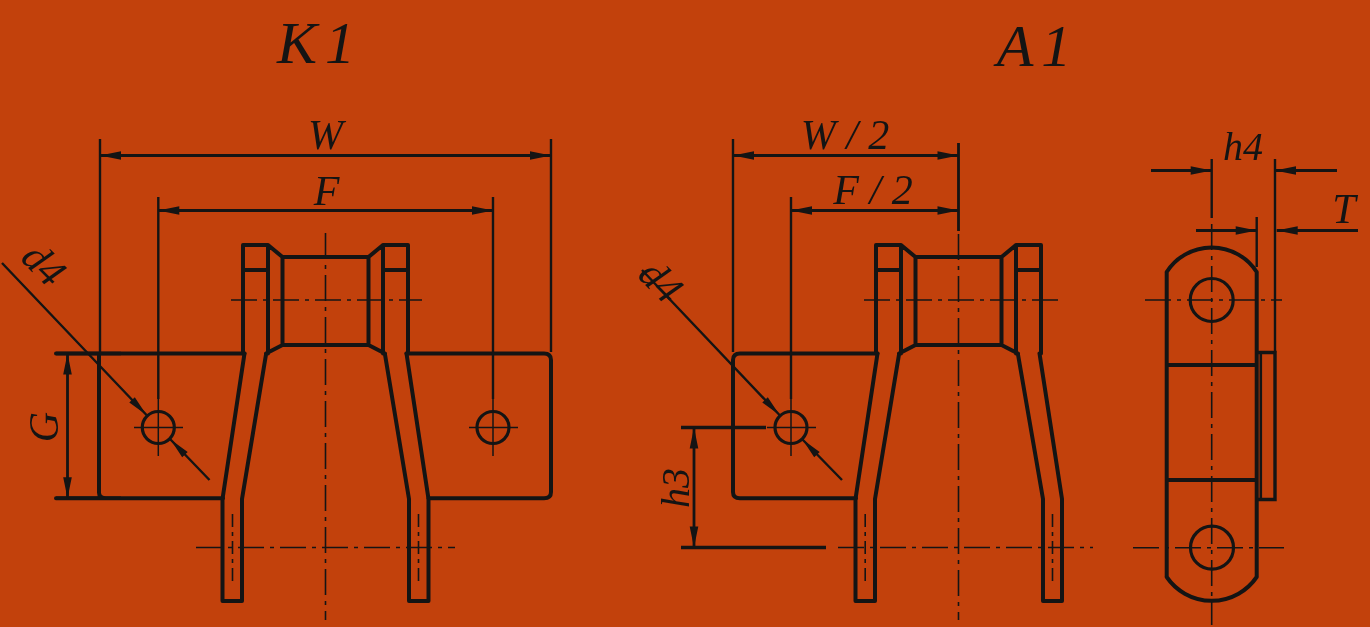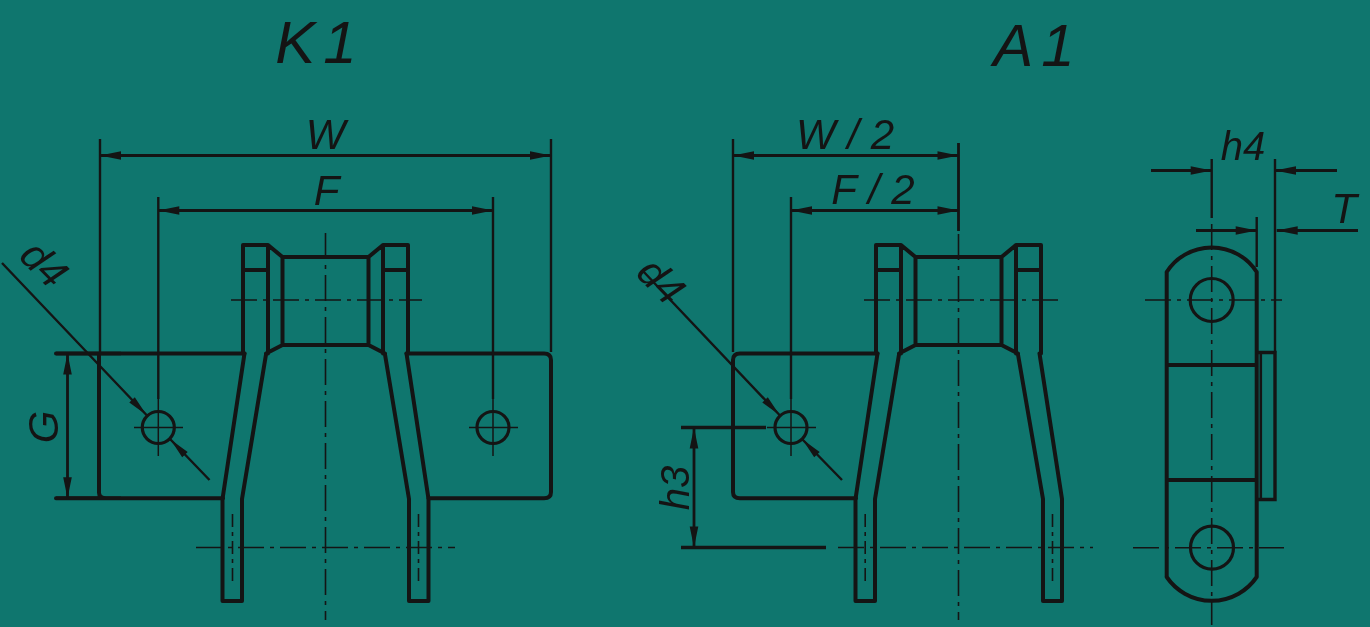--- a/index.html
+++ b/index.html
@@ -1,21 +1,21 @@
 <!DOCTYPE html>
 <html><head>
 <meta charset="utf-8">
 <style>
   html,body { margin:0; padding:0; background:#ffffff; }
   .frame {
     position:relative;
     width:1370px; height:627px;
-    background:#0f766e;
+    background:#c2410c;
     overflow:hidden;
-    font-family:Liberation Sans, sans-serif;
+    font-family:Liberation Serif, serif;
   }
   svg { display:block; }
   
   .obj    { fill:none; stroke:#141414; stroke-width:4;   stroke-linecap:round; stroke-linejoin:round; }
   .objmed { fill:none; stroke:#141414; stroke-width:3.4; stroke-linecap:butt; }
   .objthin{ fill:none; stroke:#141414; stroke-width:2.6; stroke-linecap:butt; }
   .hole   { fill:none; stroke:#141414; stroke-width:3.2; }
   .dim    { fill:none; stroke:#141414; stroke-width:2.8; stroke-linecap:butt; }
   .ext    { fill:none; stroke:#141414; stroke-width:2.4; stroke-linecap:butt; }
   .leader { fill:none; stroke:#141414; stroke-width:2.4; stroke-linecap:butt; }

